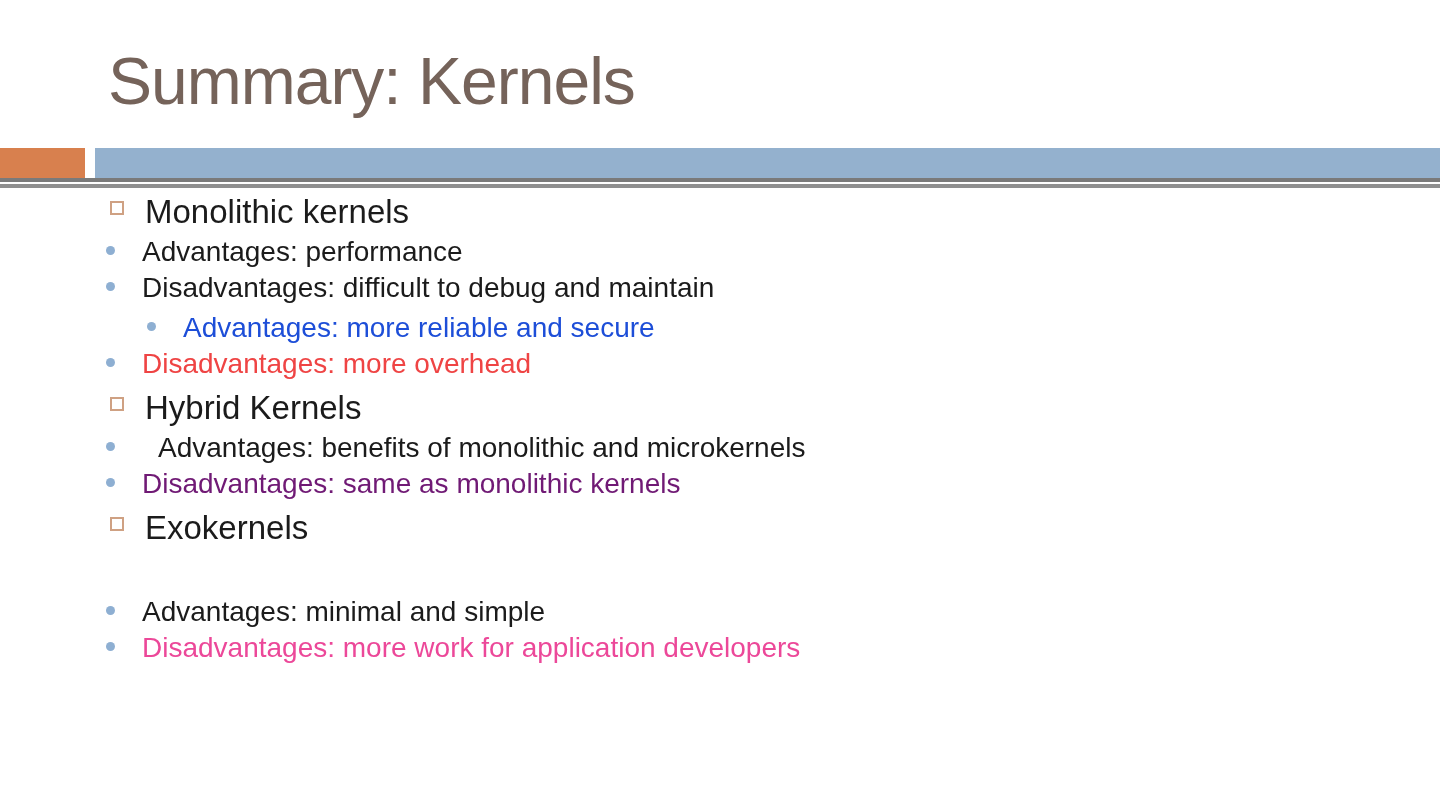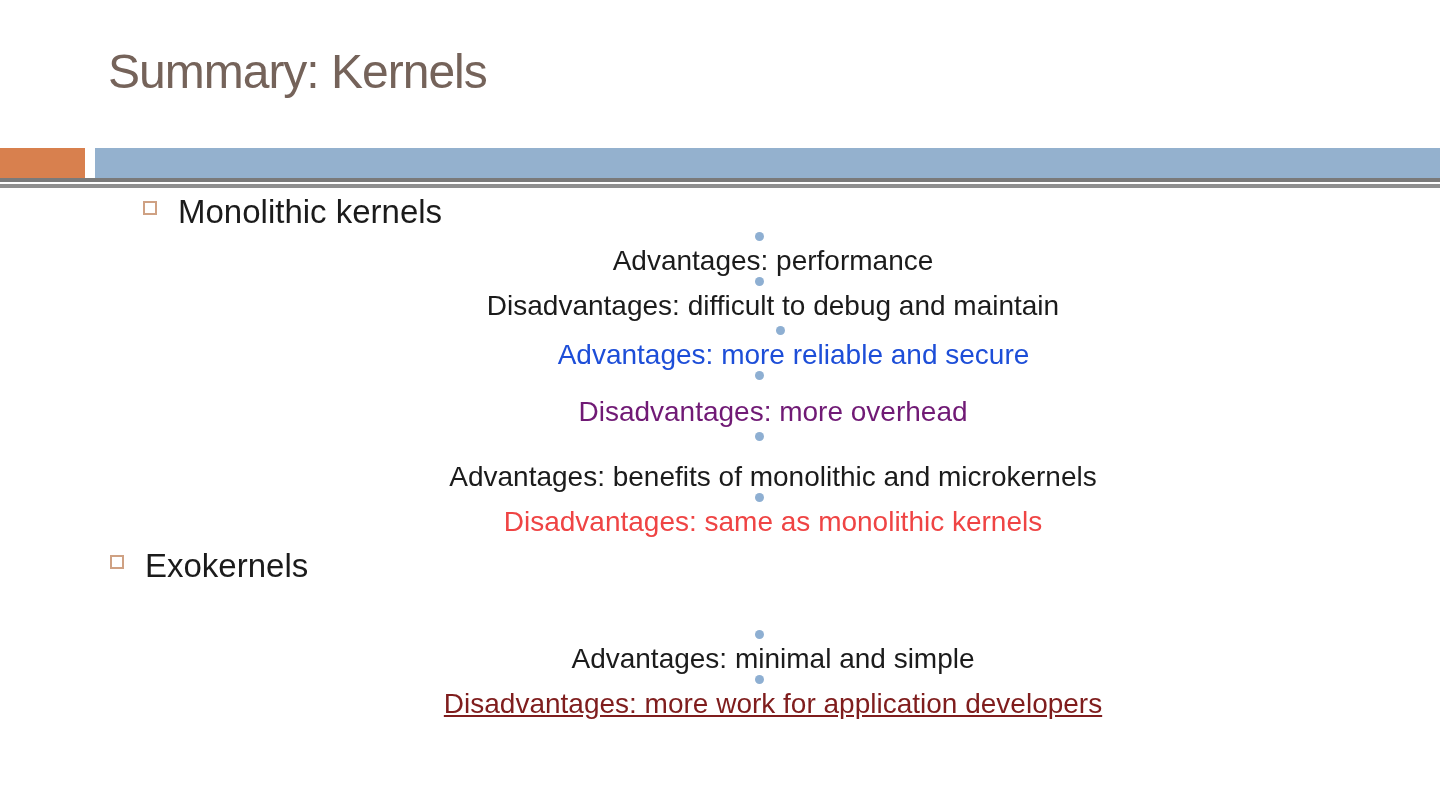--- a/index.html
+++ b/index.html
@@ -13,21 +13,21 @@
     height: 810px;
     background: #ffffff;
     overflow: hidden;
     font-family: "Liberation Sans", "DejaVu Sans", sans-serif;
   }
   .title {
     position: absolute;
     left: 108px;
     top: 44px;
     margin: 0;
-    font-size: 48px;
+    font-size: 66px;
     font-weight: 400;
     letter-spacing: -1px;
     line-height: 1.15;
     color: var(--title-color, #75635a);
     white-space: nowrap;
   }
   .band-orange {
     position: absolute;
     left: 0;
     top: 148px;
@@ -83,21 +83,20 @@
     margin-right: 21px;
     transform: translateY(-4px);
   }
   .item-row {
     display: flex;
     align-items: center;
     padding-left: 106px;
     font-size: 28px;
     line-height: 36px;
     white-space: nowrap;
-    flex-direction: column;
   }
   .dot-bullet {
     flex: 0 0 auto;
     width: 9px;
     height: 9px;
     border-radius: 50%;
     background: var(--dot-bullet, #8eafd2);
     margin-right: 27px;
     transform: translateY(-2px);
   }
@@ -108,61 +107,65 @@
 <div class="slide" style="--title-color: #75635a; --orange-accent: #d8804e; --blue-accent: #94b1ce; --divider-gray: #7a7a7a; --divider-gray-light: #8f8f8f; --square-bullet-border: #cfa183; --dot-bullet: #8eafd2;">
   <h1 class="title">Summary: Kernels</h1>
 
   <div class="band-orange"></div>
   <div class="band-blue"></div>
   <div class="divider-dark"></div>
   <div class="divider-light"></div>
 
   <div class="content" id="content">
       <div class="section">
-        <div class="heading-row" style="color: rgb(27, 27, 27); margin-left: 33px;">
+        <div class="heading-row" style="color: rgb(27, 27, 27);">
           <span class="square-bullet"></span>
           <span>Monolithic kernels</span>
         </div>
         <div class="item-row" style="color: rgb(27, 27, 27);">
           <span class="dot-bullet"></span>
           <span>Advantages: performance</span>
         </div>
         <div class="item-row" style="color: rgb(27, 27, 27);">
           <span class="dot-bullet"></span>
           <span>Disadvantages: difficult to debug and maintain</span>
         </div>
       </div>
       <div class="section">
         <div class="item-row" style="color: #1d4ed8; margin-left: 41px;">
           <span class="dot-bullet"></span>
           <span>Advantages: more reliable and secure</span>
         </div>
-        <div class="item-row" style="color: #701a75; gap: 12px;">
+        <div class="item-row" style="color: #ef4444;">
           <span class="dot-bullet"></span>
           <span>Disadvantages: more overhead</span>
         </div>
       </div>
       <div class="section">
+        <div class="heading-row" style="color: rgb(27, 27, 27);">
+          <span class="square-bullet"></span>
+          <span>Hybrid Kernels</span>
+        </div>
         <div class="item-row" style="color: rgb(27, 27, 27); gap: 16px;">
           <span class="dot-bullet"></span>
           <span>Advantages: benefits of monolithic and microkernels</span>
         </div>
-        <div class="item-row" style="color: #ef4444; text-align: center;">
+        <div class="item-row" style="color: #701a75; text-align: center;">
           <span class="dot-bullet"></span>
           <span>Disadvantages: same as monolithic kernels</span>
         </div>
       </div>
       <div class="section">
         <div class="heading-row" style="color: rgb(27, 27, 27);">
           <span class="square-bullet"></span>
           <span>Exokernels</span>
         </div>
         <div class="item-row" style="color: rgb(27, 27, 27); margin-top: 44px;">
           <span class="dot-bullet"></span>
           <span>Advantages: minimal and simple</span>
         </div>
-        <div class="item-row" style="color: #7f1d1d; text-decoration: underline;">
+        <div class="item-row" style="color: #ec4899;">
           <span class="dot-bullet"></span>
           <span>Disadvantages: more work for application developers</span>
         </div>
       </div>
     </div>
 </div>
 
 </body></html>

